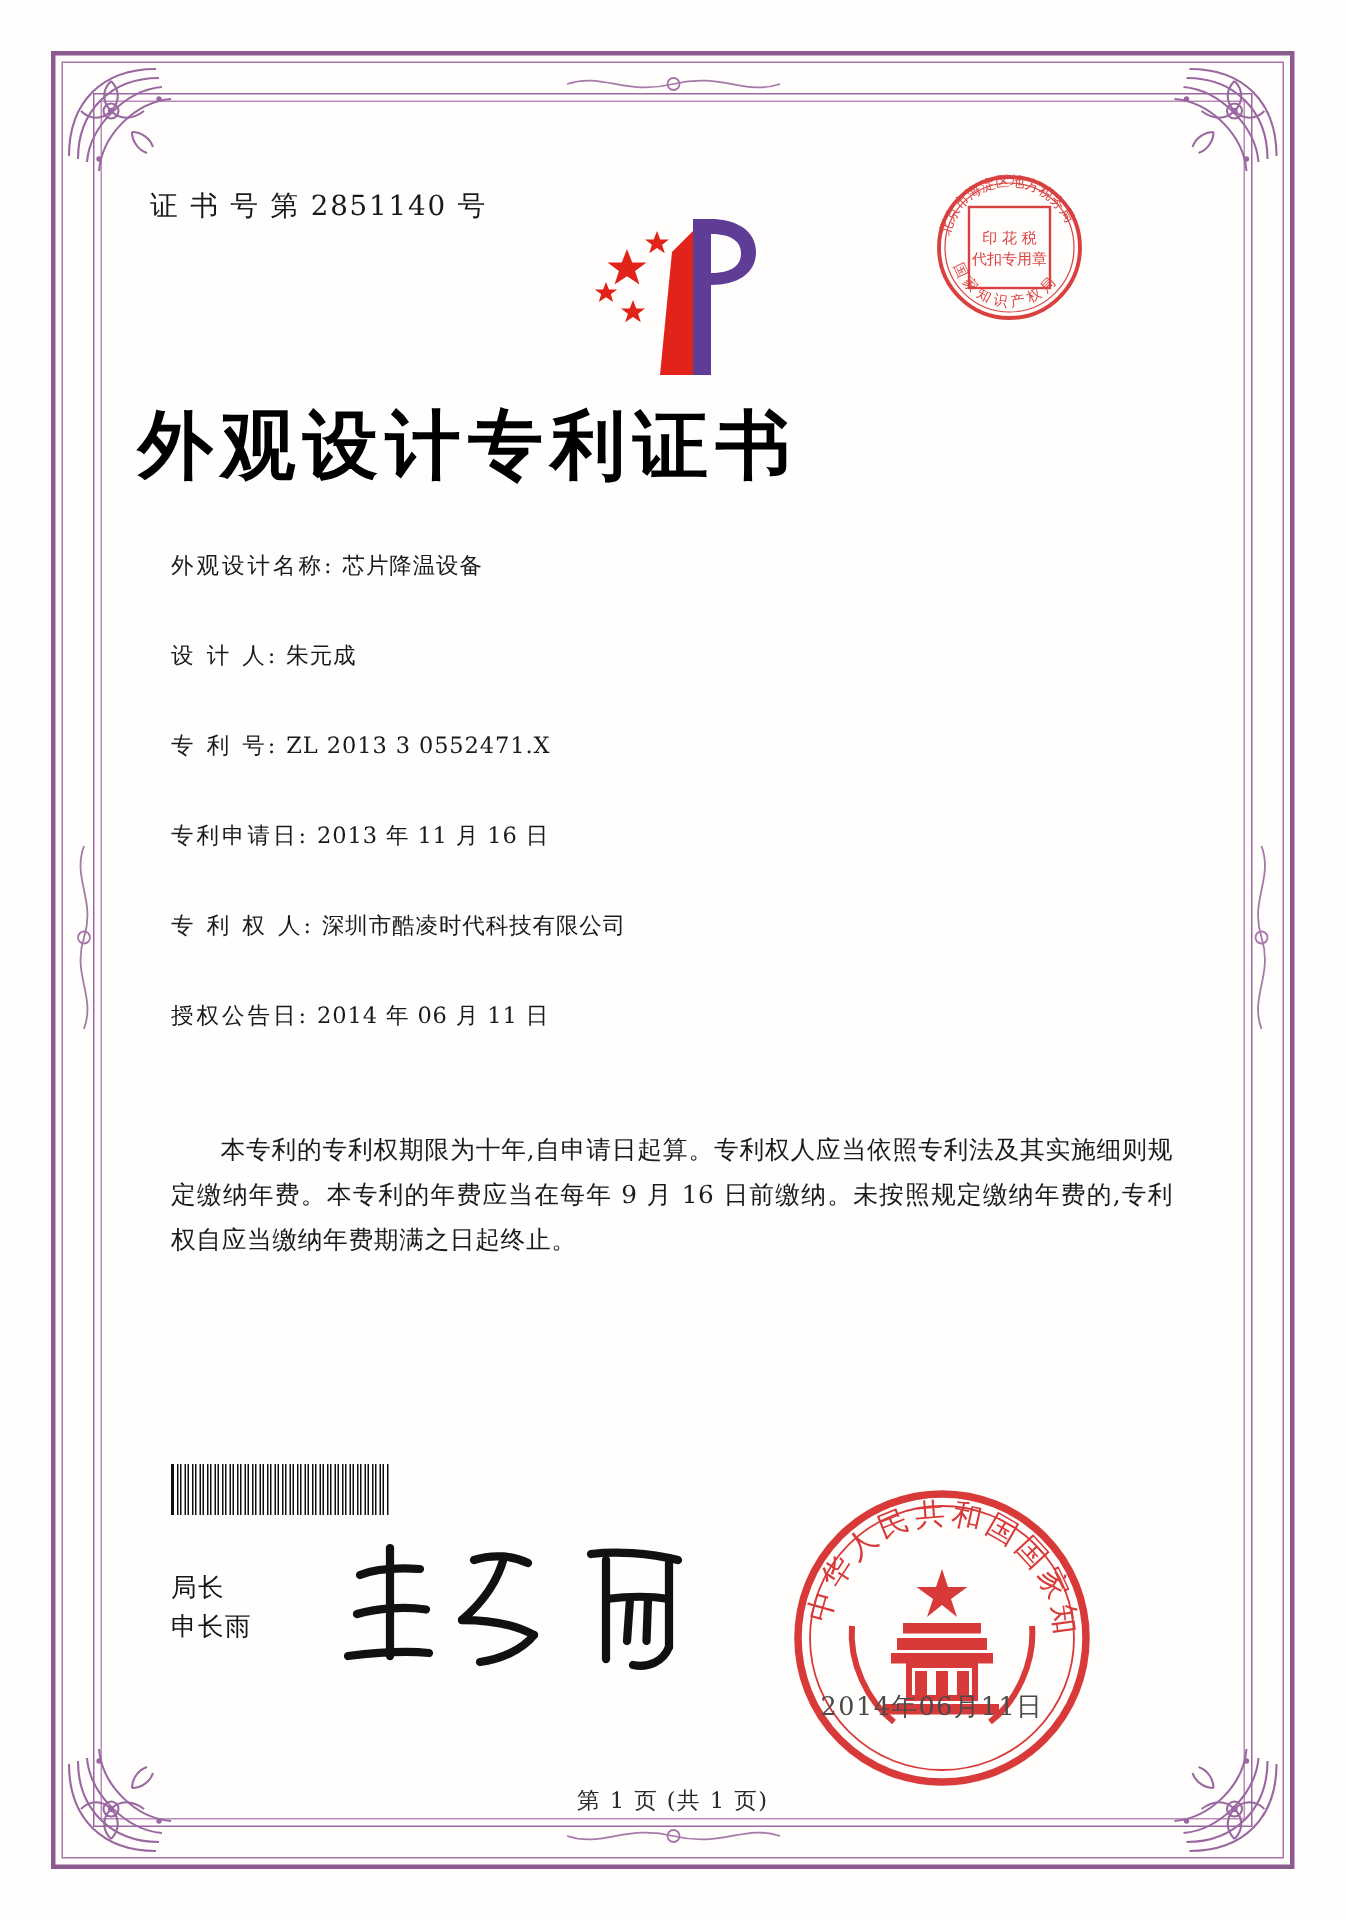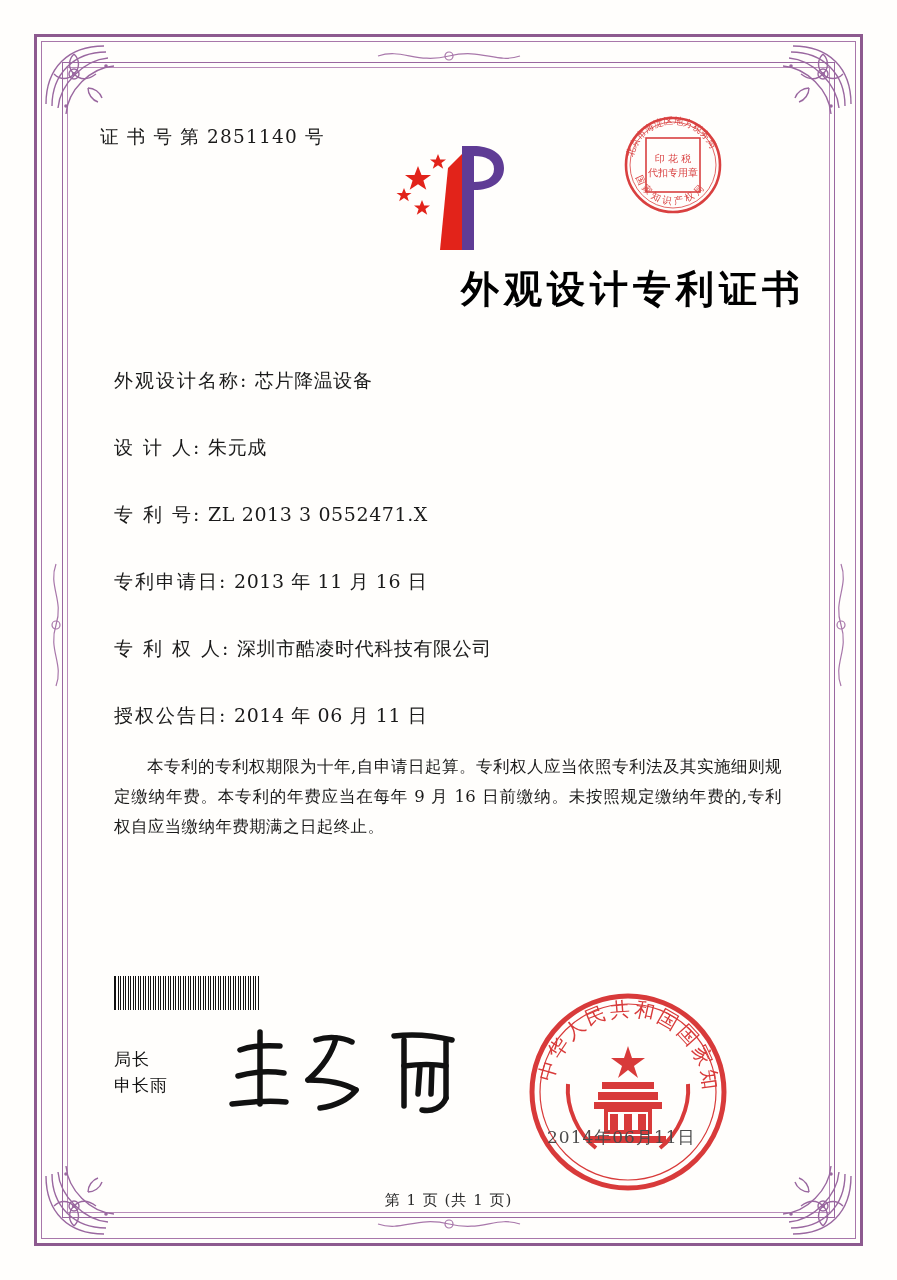--- a/index.html
+++ b/index.html
@@ -104,37 +104,37 @@
   .stamp-top {
     position: absolute;
     left: 520px; top: 8px;
     width: 122px; height: 122px;
   }
 
   .doc-title {
     position: absolute;
     left: 0; right: 0;
     top: 168px;
-    text-align: right;
+    text-align: left;
     font-family: "DejaVu Serif", "Liberation Serif", serif;
     font-weight: bold;
-    font-size: 38px;
+    font-size: 50px;
     letter-spacing: 5px;
     color: #000;
   }
 
   .fields {
     position: absolute;
     left: 22px;
     top: 272px;
     width: 660px;
   }
   .field-row {
     font-family: "DejaVu Serif", "Liberation Serif", serif;
-    font-size: 19px;
+    font-size: 15px;
     color: #1a1a1a;
     margin-bottom: 41px;
     letter-spacing: 0.5px;
     white-space: nowrap;
   }
   .field-label { letter-spacing: 2px; }
   .field-value { letter-spacing: 0.6px; }
 
   .paragraphs {
     position: absolute;

